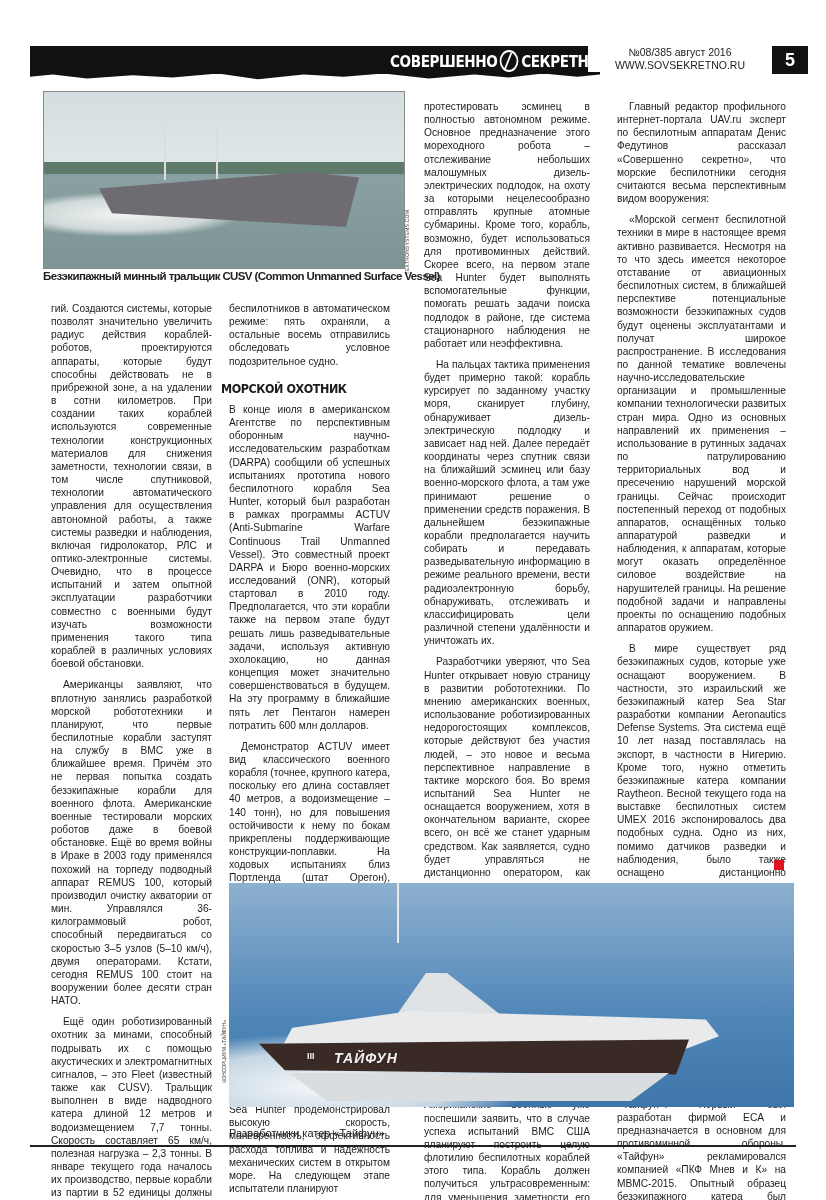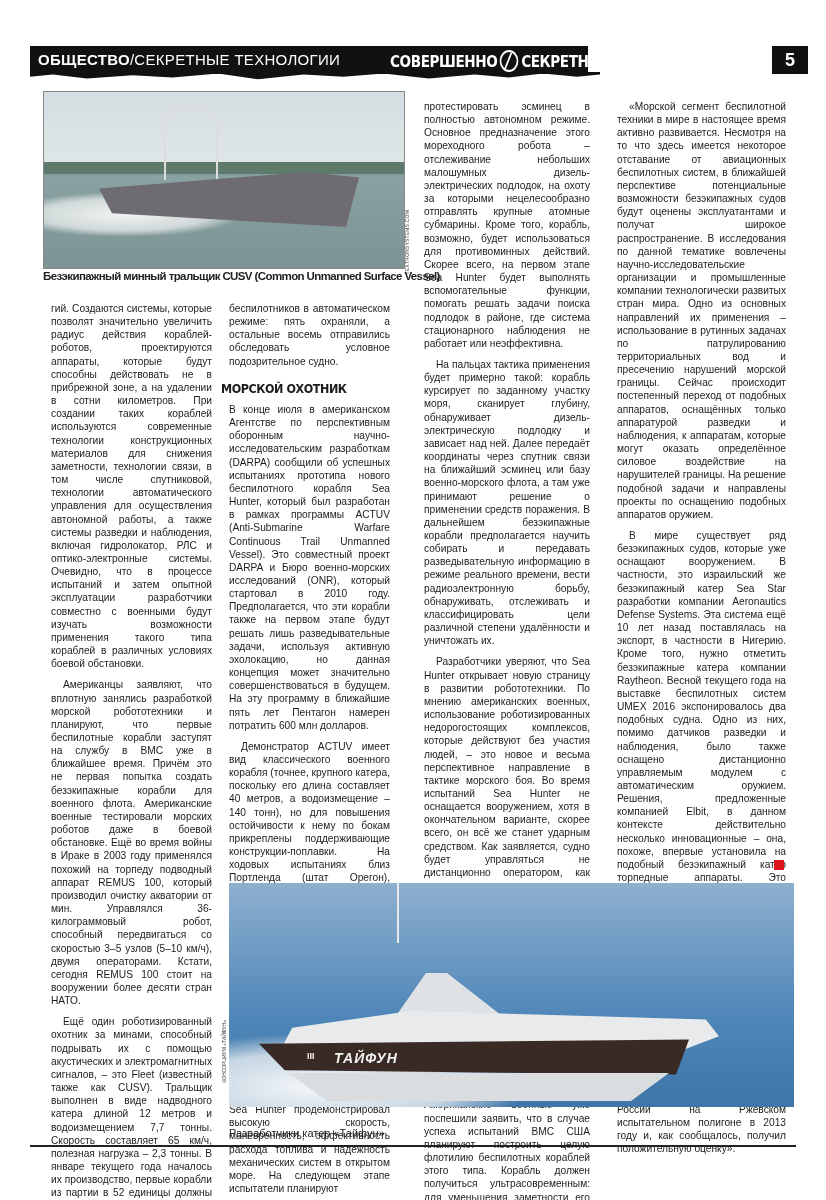--- a/index.html
+++ b/index.html
@@ -54,27 +54,28 @@
   .credit2 { position:absolute; left:221px; top:1020px; writing-mode:vertical-rl; transform:rotate(180deg); font-size:5px; color:#333; }
   .caption2 { position:absolute; left:229px; top:1127px; font-size:11px; color:#222; }
   .bottomrule { position:absolute; left:30px; top:1145px; width:766px; height:2px; background:#222; }
 </style>
 </head>
 <body>
 
 <div class="header">
   <div class="hbar"></div>
   <div class="hbar-tear"></div>
-  <div class="section">
-    <b>ОБЩЕСТВО</b><span class="sub">/СЕКРЕТНЫЕ ТЕХНОЛОГИИ</span>
-  </div>
   <div class="logo">
     <span>СОВЕРШЕННО</span>
     <span class="globe"></span>
     <span>СЕКРЕТНО</span>
+  </div>
+  <div class="issue">
+    <div>№08/385  август 2016</div>
+    <div>WWW.SOVSEKRETNO.RU</div>
   </div>
   <div class="pagenum">5</div>
 </div>
 
 <div class="photo1">
   <div class="shore"></div>
   <div class="wake"></div>
   <div class="mast"></div>
   <div class="hull"></div>
 </div>
@@ -99,20 +100,21 @@
 
 <div class="col c3">
   <p class="noind">протестировать эсминец в полностью автономном режиме. Основное предназначение этого мореходного робота – отслеживание небольших малошумных дизель-электрических подлодок, на охоту за которыми нецелесообразно отправлять крупные атомные субмарины. Кроме того, корабль, возможно, будет использоваться для противоминных действий. Скорее всего, на первом этапе Sea Hunter будет выполнять вспомогательные функции, помогать решать задачи поиска подлодок в районе, где система стационарного наблюдения не работает или неэффективна.</p>
   <p>На пальцах тактика применения будет примерно такой: корабль курсирует по заданному участку моря, сканирует глубину, обнаруживает дизель-электрическую подлодку и зависает над ней. Далее передаёт координаты через спутник связи на ближайший эсминец или базу военно-морского флота, а там уже принимают решение о применении средств поражения. В дальнейшем безэкипажные корабли предполагается научить собирать и передавать разведывательную информацию в режиме реального времени, вести радиоэлектронную борьбу, обнаруживать, отслеживать и классифицировать цели различной степени удалённости и уничтожать их.</p>
   <p>Разработчики уверяют, что Sea Hunter открывает новую страницу в развитии робототехники. По мнению американских военных, использование роботизированных недорогостоящих комплексов, которые действуют без участия людей, – это новое и весьма перспективное направление в тактике морского боя. Во время испытаний Sea Hunter не оснащается вооружением, хотя в окончательном варианте, скорее всего, он всё же станет ударным средством. Как заявляется, судно будет управляться не дистанционно оператором, как происходит в случае с беспилотниками, а сможет действовать вообще без человеческого участия, лишь периодически выходя на связь с командным центром для получения задачи. По задумке конструкторов это должно улучшить его защищённость, поскольку современные средства радиоэлектронной борьбы позволяют прерывать дистанционное управление беспилотными аппаратами.</p>
   <h3>ИСПЫТАНИЯ НА РЖЕВСКОМ ПОЛИГОНЕ</h3>
   <p class="noind">Американские военные уже поспешили заявить, что в случае успеха испытаний ВМС США планируют построить целую флотилию беспилотных кораблей этого типа. Корабль должен получиться ультрасовременным: для уменьшения заметности его будут делать из композитных материалов на основе углерода, а два дизельных двигателя смогут разогнать судно до 50 километров в час. Корабль решено оснастить радарами и камерами и новейшей гидролокаторной системой пятого поколения от компании Raytheon. Морские эксперты предполагают, что это беспилотное судно будет обладать большой</p>
 </div>
 
 <div class="col c4">
+  <p>Главный редактор профильного интернет-портала UAV.ru эксперт по беспилотным аппаратам Денис Федутинов рассказал «Совершенно секретно», что морские беспилотники сегодня считаются весьма перспективным видом вооружения:</p>
   <p>«Морской сегмент беспилотной техники в мире в настоящее время активно развивается. Несмотря на то что здесь имеется некоторое отставание от авиационных беспилотных систем, в ближайшей перспективе потенциальные возможности безэкипажных судов будут оценены эксплуатантами и получат широкое распространение. В исследования по данной тематике вовлечены научно-исследовательские организации и промышленные компании технологически развитых стран мира. Одно из основных направлений их применения – использование в рутинных задачах по патрулированию территориальных вод и пресечению нарушений морской границы. Сейчас происходит постепенный переход от подобных аппаратов, оснащённых только аппаратурой разведки и наблюдения, к аппаратам, которые могут оказать определённое силовое воздействие на нарушителей границы. На решение подобной задачи и направлены проекты по оснащению подобных аппаратов оружием.</p>
   <p>В мире существует ряд безэкипажных судов, которые уже оснащают вооружением. В частности, это израильский же безэкипажный катер Sea Star разработки компании Aeronautics Defense Systems. Эта система ещё 10 лет назад поставлялась на экспорт, в частности в Нигерию. Кроме того, нужно отметить безэкипажные катера компании Raytheon. Весной текущего года на выставке беспилотных систем UMEX 2016 экспонировалось два подобных судна. Одно из них, помимо датчиков разведки и наблюдения, было также оснащено дистанционно управляемым модулем с автоматическим оружием. Решения, предложенные компанией Elbit, в данном контексте действительно несколько инновационные – она, похоже, впервые установила на подобный безэкипажный катер торпедные аппараты. Это действие, разумеется, откроет новые возможности для данной техники.</p>
   <p>Проекты в области безэкипажных судов существуют и в России. Наиболее известны два проекта – Inspector Mk 2 и «Тайфун». Первый был разработан фирмой ECA и предназначается в основном для противоминной обороны. «Тайфун» рекламировался компанией «ПКФ Мнев и К» на МВМС-2015. Опытный образец безэкипажного катера был представлен министру обороны России на Ржевском испытательном полигоне в 2013 году и, как сообщалось, получил положительную оценку».</p>
 </div>
 <div class="endmark"></div>
 
 <div class="photo2">
   <div class="foam"></div>
   <div class="mast"></div>
   <div class="cabin"></div>

